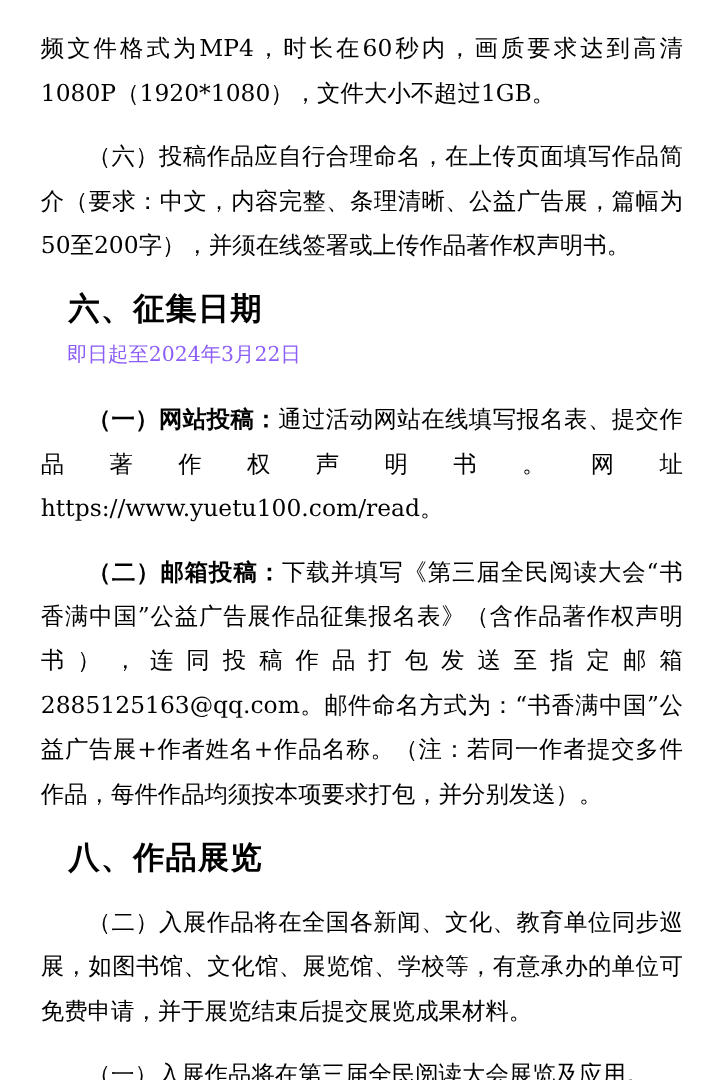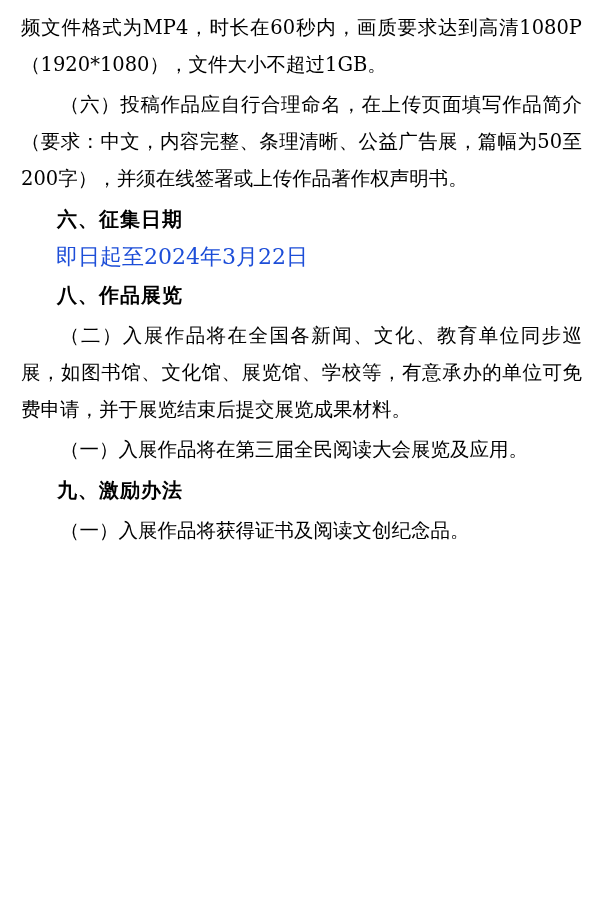--- a/index.html
+++ b/index.html
@@ -19,38 +19,38 @@
     height: 900px;
     box-sizing: border-box;
     padding: 6px 18px 0 18px;
     position: relative;
   }
   .para {
     font-size: 19.5px;
     line-height: 37px;
     text-align: justify;
     text-justify: inter-ideograph;
-    margin: 3px;
+    margin: 16px;
     letter-spacing: 0px;
   }
   .indent {
     text-indent: 39px;
   }
   .heading {
-    font-size: 20px;
+    font-size: 26px;
     line-height: 38px;
     margin: 0;
     font-weight: bold;
     text-indent: 39px;
     letter-spacing: 1px;
   }
   .red {
-    color: #1d4ed8;
+    color: #8b5cf6;
     text-indent: 0px;
-    font-size: 22px;
+    font-size: 17px;
     line-height: 38px;
     margin: 0;
     padding-left: 38px;
   }
   .bold-lead {
     font-weight: bold;
   }
 </style>
 </head>
 <body>
@@ -59,21 +59,23 @@
 
   <p class="para">频文件格式为MP4，时长在60秒内，画质要求达到高清1080P（1920*1080），文件大小不超过1GB。</p>
 
   <p class="para indent">（六）投稿作品应自行合理命名，在上传页面填写作品简介（要求：中文，内容完整、条理清晰、公益广告展，篇幅为50至200字），并须在线签署或上传作品著作权声明书。</p>
 
   <h2 class="heading">六、征集日期</h2>
 
   <p class="red">即日起至2024年3月22日</p>
 
 
+  <p class="para indent"><span class="bold-lead">（一）网站投稿：</span><span>通过活动网站在线填写报名表、提交作品著作权声明书。网址 https://www.yuetu100.com/read。</span></p>
 
+  <p class="para indent"><span class="bold-lead">（二）邮箱投稿：</span><span>下载并填写《第三届全民阅读大会“书香满中国”公益广告展作品征集报名表》（含作品著作权声明书），连同投稿作品打包发送至指定邮箱2885125163@qq.com。邮件命名方式为：“书香满中国”公益广告展+作者姓名+作品名称。（注：若同一作者提交多件作品，每件作品均须按本项要求打包，并分别发送）。</span></p>
 
 
   <h2 class="heading">八、作品展览</h2>
 
   <p class="para indent">（二）入展作品将在全国各新闻、文化、教育单位同步巡展，如图书馆、文化馆、展览馆、学校等，有意承办的单位可免费申请，并于展览结束后提交展览成果材料。</p>
 
   <p class="para indent">（一）入展作品将在第三届全民阅读大会展览及应用。</p>
 
   <h2 class="heading">九、激励办法</h2>
 

